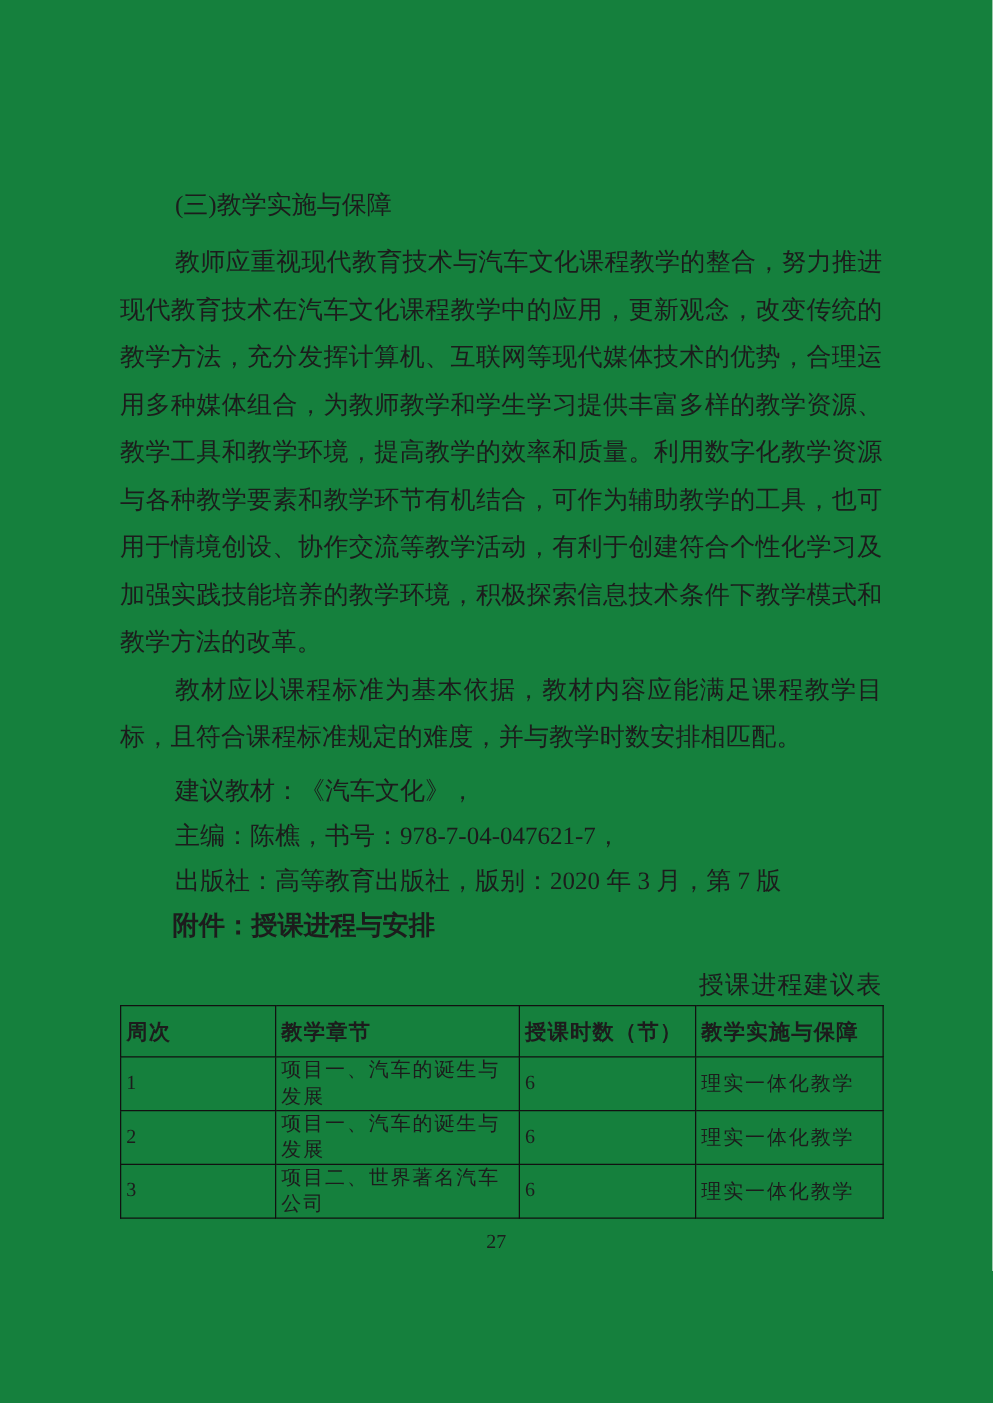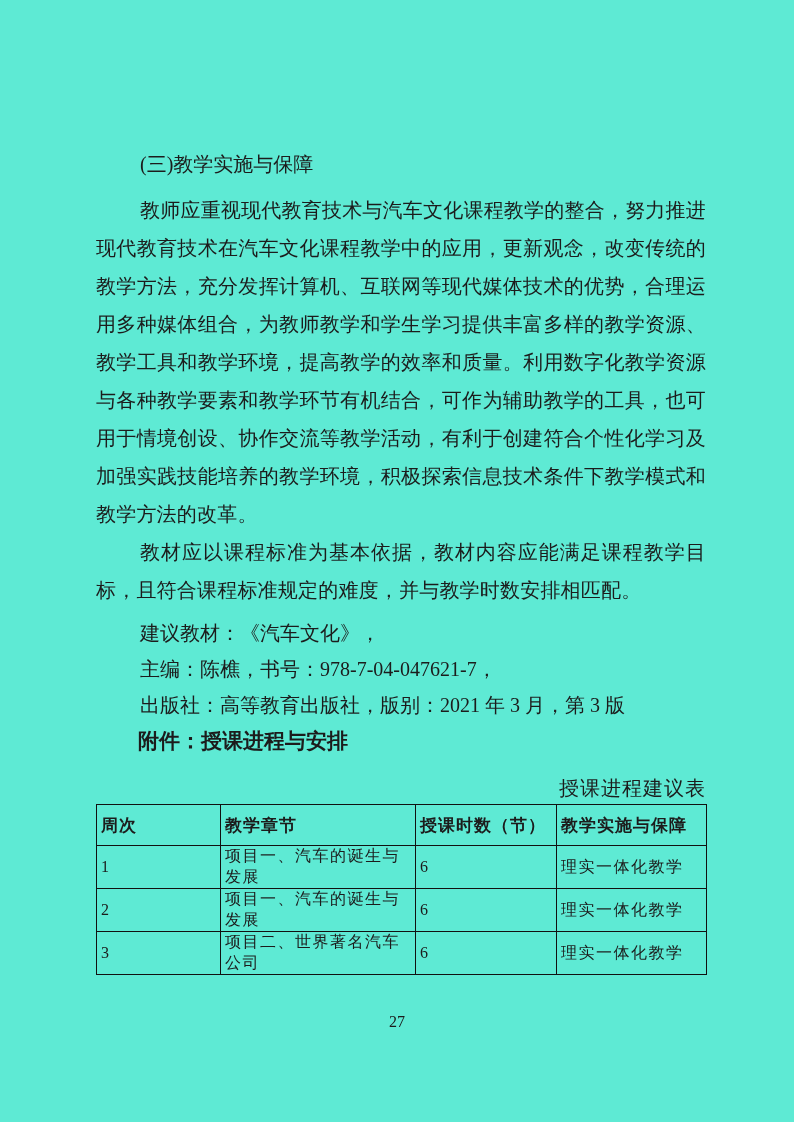--- a/index.html
+++ b/index.html
@@ -4,21 +4,21 @@
 <style>
   html, body {
     margin: 0;
     padding: 0;
     background: #ffffff;
   }
   .page {
     position: relative;
     width: 794px;
     height: 1122px;
-    background: #5eead4;
+    background: #15803d;
     overflow: hidden;
     font-family: "Liberation Serif", "DejaVu Serif", serif;
     color: #1c1c1c;
   }
   .content {
     position: absolute;
     left: 96px;
     top: 0;
     width: 610px;
   }
@@ -92,21 +92,21 @@
     height: 41px;
     font-size: 16px;
     font-weight: normal;
     letter-spacing: 1.5px;
   }
   td.num-cell {
     letter-spacing: 0;
   }
   .page-number {
     position: absolute;
-    top: 1012px;
+    top: 984px;
     left: 0;
     width: 794px;
     text-align: center;
     font-size: 16px;
     line-height: 20px;
     color: #1c1c1c;
   }
 </style>
 </head>
 <body>
@@ -117,21 +117,21 @@
     <div class="heading first">(三)教学实施与保障</div>
 
     <p class="body-para after-heading">教师应重视现代教育技术与汽车文化课程教学的整合，努力推进现代教育技术在汽车文化课程教学中的应用，更新观念，改变传统的教学方法，充分发挥计算机、互联网等现代媒体技术的优势，合理运用多种媒体组合，为教师教学和学生学习提供丰富多样的教学资源、教学工具和教学环境，提高教学的效率和质量。利用数字化教学资源与各种教学要素和教学环节有机结合，可作为辅助教学的工具，也可用于情境创设、协作交流等教学活动，有利于创建符合个性化学习及加强实践技能培养的教学环境，积极探索信息技术条件下教学模式和教学方法的改革。</p>
 
 
     <p class="body-para">教材应以课程标准为基本依据，教材内容应能满足课程教学目标，且符合课程标准规定的难度，并与教学时数安排相匹配。</p>
 
     <div class="info-lines">
       <div class="info-line">建议教材：《汽车文化》，</div>
       <div class="info-line">主编：陈樵，书号：978-7-04-047621-7，</div>
-      <div class="info-line">出版社：高等教育出版社，版别：2021 年 3 月，第 3 版</div>
+      <div class="info-line">出版社：高等教育出版社，版别：2020 年 3 月，第 7 版</div>
     </div>
 
     <div class="attachment-heading">附件：授课进程与安排</div>
 
     <div class="table-title">授课进程建议表</div>
 
     <table class="schedule">
       <colgroup>
         <col style="width:124px">
         <col style="width:195px">

